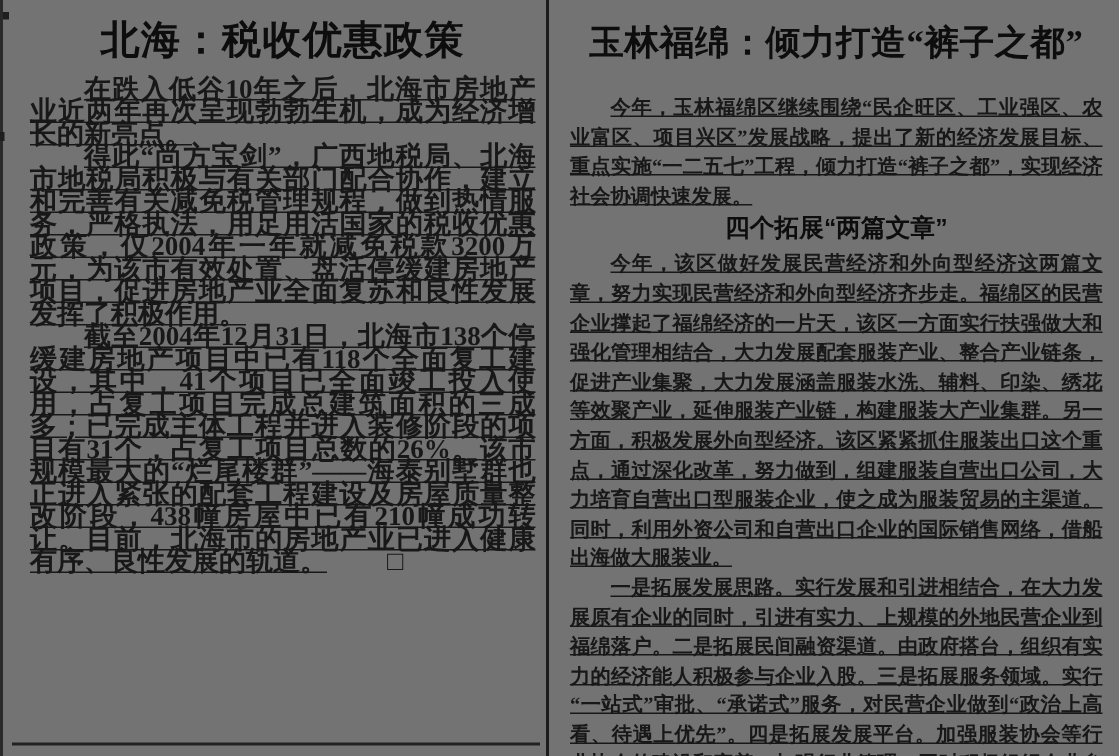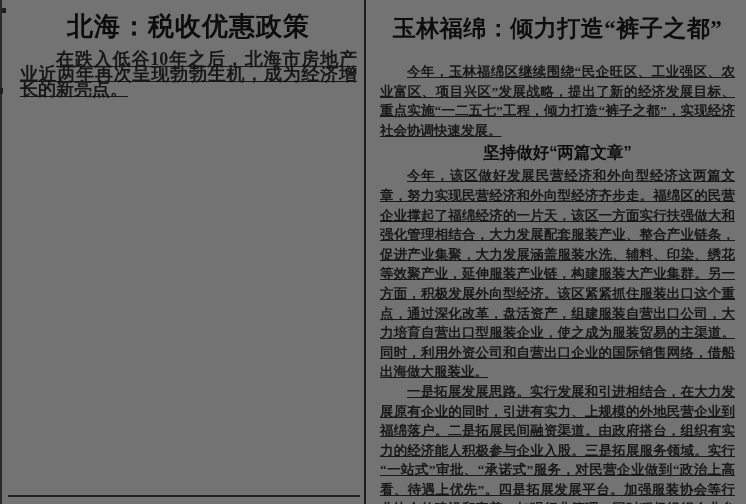--- a/index.html
+++ b/index.html
@@ -53,32 +53,34 @@
   <div class="speck s1"></div>
   <div class="speck s2"></div>
   <div class="divider"></div>
 
   <div class="col col-left">
     <h1 class="main-title left-title">
       <span>北海：税收优惠政策</span><br>
     </h1>
     <div class="body-text">
       <p>在跌入低谷10年之后，北海市房地产业近两年再次呈现勃勃生机，成为经济增长的新亮点。</p>
+      <p>得此“尚方宝剑”，广西地税局、北海市地税局积极与有关部门配合协作，建立和完善有关减免税管理规程，做到热情服务，严格执法，用足用活国家的税收优惠政策，仅2004年一年就减免税款3200万元，为该市有效处置、盘活停缓建房地产项目，促进房地产业全面复苏和良性发展发挥了积极作用。</p>
+      <p><span>截至2004年12月31日，北海市138个停缓建房地产项目中已有118个全面复工建设，其中，41个项目已全面竣工投入使用，占复工项目完成总建筑面积的三成多；已完成主体工程并进入装修阶段的项目有31个，占复工项目总数的26%。该市规模最大的“烂尾楼群”——海泰别墅群也正进入紧张的配套工程建设及房屋质量整改阶段，438幢房屋中已有210幢成功转让。目前，北海市的房地产业已进入健康有序、良性发展的轨道。</span><span class="endmark">□</span></p>
     </div>
 
   </div>
 
   <div class="bottom-rule"></div>
 
   <div class="col col-right">
     <h1 class="main-title right-title">玉林福绵：倾力打造“裤子之都”</h1>
     <div class="body-text">
       <p>今年，玉林福绵区继续围绕“民企旺区、工业强区、农业富区、项目兴区”发展战略，提出了新的经济发展目标、重点实施“一二五七”工程，倾力打造“裤子之都”，实现经济社会协调快速发展。</p>
 
-      <h2 class="subhead">坚持做好“两篇文章”</h2>
-      <p>今年，该区做好发展民营经济和外向型经济这两篇文章，努力实现民营经济和外向型经济齐步走。福绵区的民营企业撑起了福绵经济的一片天，该区一方面实行扶强做大和强化管理相结合，大力发展配套服装产业、整合产业链条，促进产业集聚，大力发展涵盖服装水洗、辅料、印染、绣花等效聚产业，延伸服装产业链，构建服装大产业集群。另一方面，积极发展外向型经济。该区紧紧抓住服装出口这个重点，通过深化改革，盘活资产，组建服装自营出口公司，大力培育自营出口型服装企业，使之成为服装贸易的主渠道。同时，利用外资公司和自营出口企业的国际销售网络，借船出海做大服装业。</p>
+      <h2 class="subhead">四个拓展“两篇文章”</h2>
+      <p>今年，该区做好发展民营经济和外向型经济这两篇文章，努力实现民营经济和外向型经济齐步走。福绵区的民营企业撑起了福绵经济的一片天，该区一方面实行扶强做大和强化管理相结合，大力发展配套服装产业、整合产业链条，促进产业集聚，大力发展涵盖服装水洗、辅料、印染、绣花等效聚产业，延伸服装产业链，构建服装大产业集群。另一方面，积极发展外向型经济。该区紧紧抓住服装出口这个重点，通过深化改革，努力做到，组建服装自营出口公司，大力培育自营出口型服装企业，使之成为服装贸易的主渠道。同时，利用外资公司和自营出口企业的国际销售网络，借船出海做大服装业。</p>
 
       <p>一是拓展发展思路。实行发展和引进相结合，在大力发展原有企业的同时，引进有实力、上规模的外地民营企业到福绵落户。二是拓展民间融资渠道。由政府搭台，组织有实力的经济能人积极参与企业入股。三是拓展服务领域。实行“一站式”审批、“承诺式”服务，对民营企业做到“政治上高看、待遇上优先”。四是拓展发展平台。加强服装协会等行业协会的建设和完善，加强行业管理，同时积极组织企业参加各种商品交易和展销节会，办好“裤子之都”福绵服装展销会。</p>
 
     </div>
   </div>
 
 </div>
 
 </body></html>

